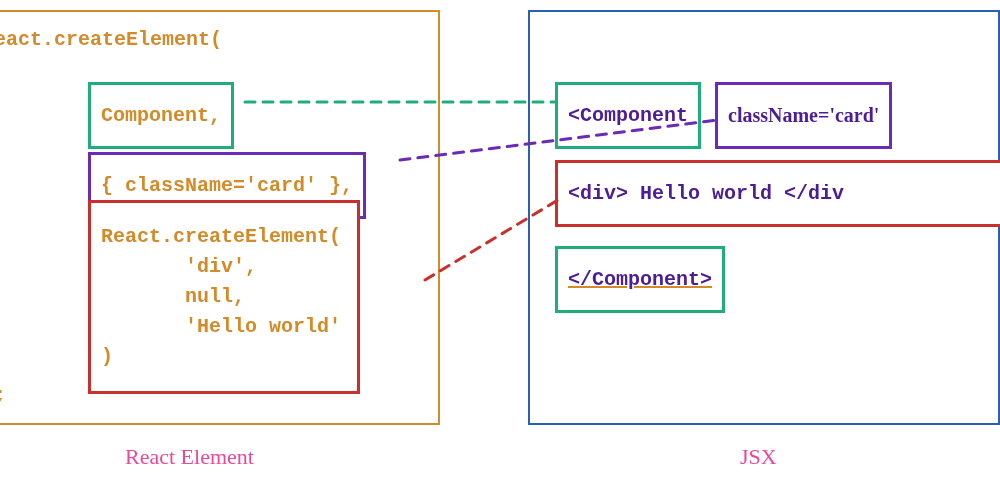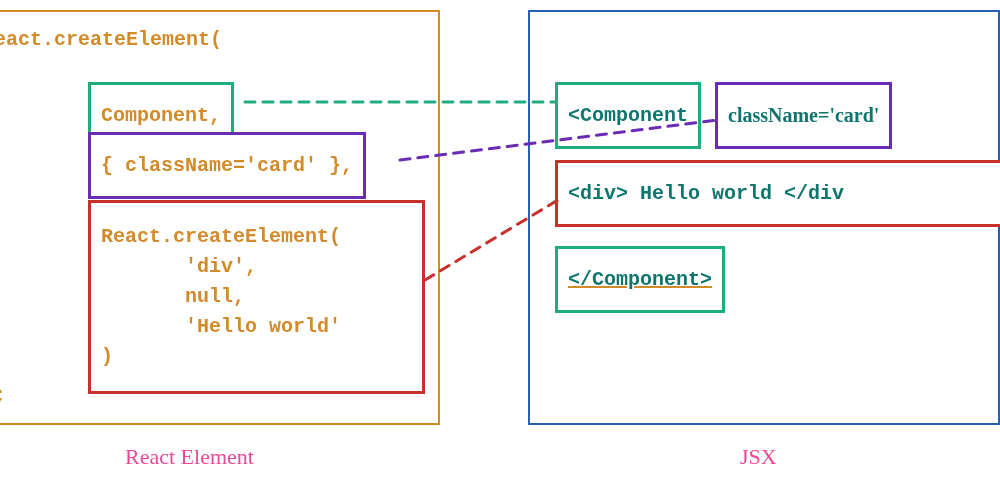--- a/index.html
+++ b/index.html
@@ -56,29 +56,29 @@
     color: #d38b2a;
     font-weight: 600;
     white-space: pre;
   }
   .box-green  { border-color: #1fae7a; }
   .box-purple { border-color: #6a2bb5; }
   .box-red    { border-color: #c9302c; }
   
   #l-head   { left: -6px; top: 28px; }
   #l-comp   { left: 88px; top: 82px;  }
-  #l-class  { left: 88px; top: 132px; }
-  #l-child  { left: 88px; top: 200px; width: 337px; line-height: 1.5; }
+  #l-class  { left: 88px; top: 152px; }
+  #l-child  { left: 88px; top: 200px; width: 272px; line-height: 1.5; }
   #l-tail   { left: -6px; top: 384px; }
   
   #r-comp   { left: 555px; top: 82px;  }
   #r-class  { left: 715px; top: 82px; font-family: Liberation Serif, serif;  }
   #r-child  { left: 555px; top: 160px; width: 469px; }
   #r-close  { left: 555px; top: 246px; text-decoration: underline; }
-  .jsx-text { color: #0f766e; margin-top: 38px; }
+  .jsx-text { color: #4c1d95; margin-top: 38px; }
   svg.connectors {
     position: absolute;
     left: 0; top: 0;
     width: 1000px; height: 500px;
     pointer-events: none;
   }
   svg line {
     stroke-width: 3;
     stroke-dasharray: 10 8;
     stroke-linecap: round;

